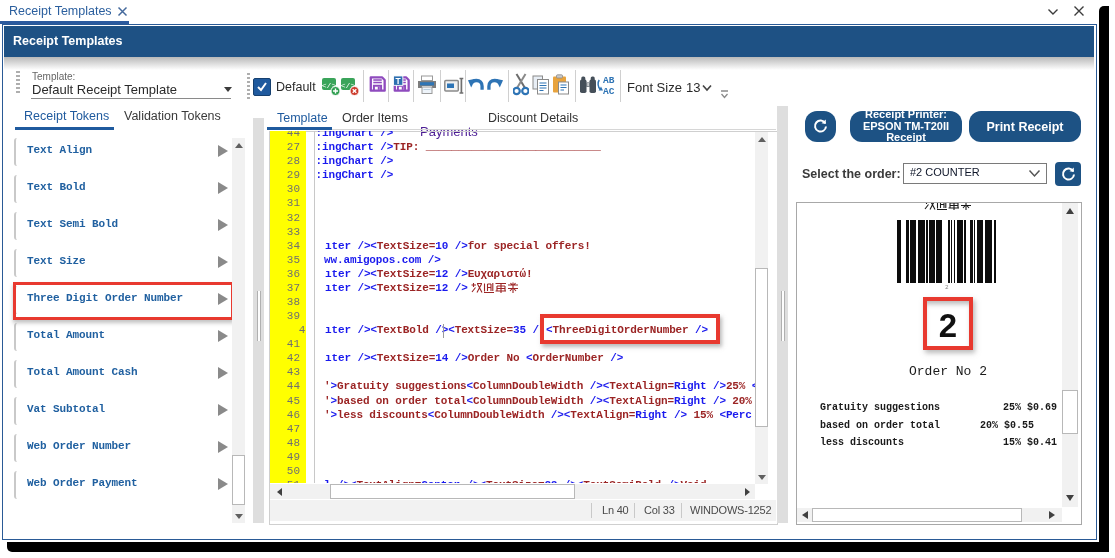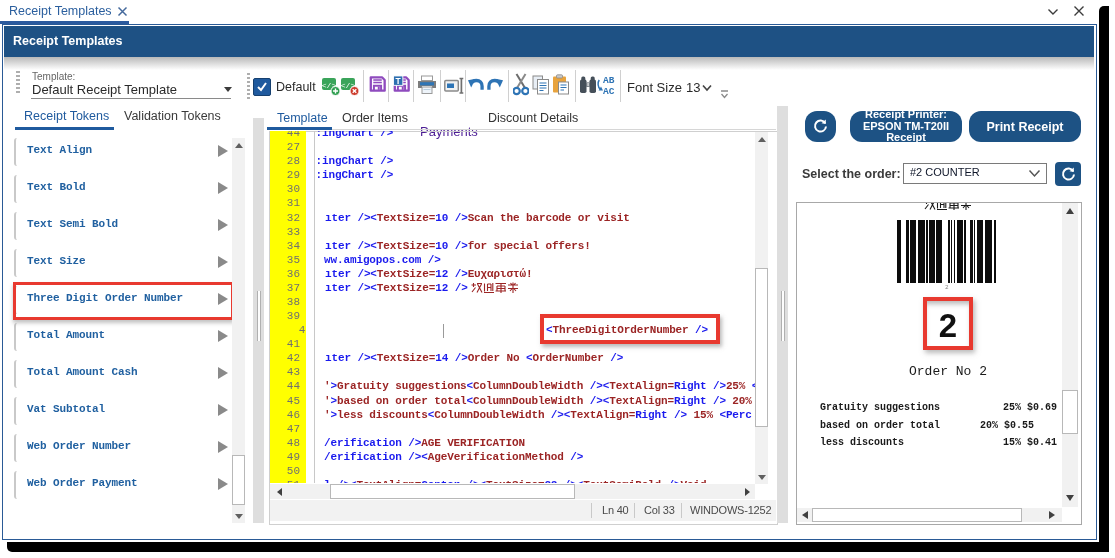--- a/index.html
+++ b/index.html
@@ -230,40 +230,39 @@
     <div class="gnum" style="left:0;top:276.6px">46</div>
     <div class="gnum" style="left:0;top:290.7px">47</div>
     <div class="gnum" style="left:0;top:304.8px">48</div>
     <div class="gnum" style="left:0;top:318.8px">49</div>
     <div class="gnum" style="left:0;top:332.9px">50</div>
     <div class="gnum" style="left:0;top:347.0px">51</div>
   </div>
 <div class="abs" style="left:314px;top:131px;width:1px;height:352px;background:#c8c8c8"></div>
 <div class="abs" style="left:316px;top:131px;width:439px;height:352px;overflow:hidden">
     <div class="codeline" style="left:-0.5px;top:-5.0px"><span class="blue">:ingChart /&gt;</span></div>
+    <div class="codeline" style="left:-0.5px;top:9.1px"><span class="blue">:ingChart /&gt;</span><span class="mar">TIP: ___________________________</span></div>
     <div class="codeline" style="left:-0.5px;top:23.2px"><span class="blue">:ingChart /&gt;</span></div>
     <div class="codeline" style="left:-0.5px;top:37.2px"><span class="blue">:ingChart /&gt;</span></div>
-    <div class="codeline" style="left:9px;top:79.5px"><span class="blue">ıter /&gt;&lt;</span><span class="mar">TextSize=</span><span class="blue b">10</span><span class="blue"> /&gt;</span><span class="mar">Scan the barcode or visit</span></div>
     <div class="codeline" style="left:9px;top:107.6px"><span class="blue">ıter /&gt;&lt;</span><span class="mar">TextSize=</span><span class="blue b">10</span><span class="blue"> /&gt;</span><span class="mar">for special offers!</span></div>
     <div class="codeline" style="left:8px;top:121.7px"><span class="blue b">ww.amigopos.com</span><span class="blue"> /&gt;</span></div>
     <div class="codeline" style="left:9px;top:135.8px"><span class="blue">ıter /&gt;&lt;</span><span class="mar">TextSize=</span><span class="blue b">12</span><span class="blue"> /&gt;</span><span class="mar">Ευχαριστώ!</span></div>
     <div class="codeline" style="left:9px;top:149.9px"><span class="blue">ıter /&gt;&lt;</span><span class="mar">TextSize=</span><span class="blue b">12</span><span class="blue"> /&gt;</span></div>
     <svg class="abs" style="left:155px;top:151.38px" width="48" height="12" viewBox="0 0 48.0 12">
       <path d="M0.5 3 H5 M2.5 1 V5 M1 10 L4.5 5.5 M6 1.5 H11 M6.5 2 L11 10.5 M10.5 2 L6 10.5" stroke="#9b2424" stroke-width="1.1" fill="none" transform="translate(0.0,0)"></path>
       <path d="M1.5 1.5 V9.5 M1 10.5 H11 M4.5 2 V9 M4.5 2 H8 M8 2 V9 M4.5 5.5 H8 M9.8 1 V9" stroke="#9b2424" stroke-width="1.1" fill="none" transform="translate(12.0,0)"></path>
       <path d="M0.5 1.5 H11 M2 4 H10 M2 4 V9 M10 4 V9 M2 6.5 H10 M6 1.5 V11 M0.5 9 H11" stroke="#9b2424" stroke-width="1.1" fill="none" transform="translate(24.0,0)"></path>
       <path d="M1 3 H11 M1 6.5 H11 M6 0.5 V11 M3 9 L5.2 6.5 M9 9 L6.8 6.5 M3.5 1 L5 2.8 M8.5 1 L7 2.8" stroke="#9b2424" stroke-width="1.1" fill="none" transform="translate(36.0,0)"></path>
     </svg>
+    <div class="codeline" style="left:9px;top:192.1px"><span class="blue">ıter /&gt;</span><span class="blue">&lt;</span><span class="mar">TextBold</span><span class="blue"> /&gt;</span><span class="blue">&lt;</span><span class="mar">TextSize=</span><span class="blue b">35</span><span class="blue"> /</span></div>
     <div class="codeline" style="left:230px;top:192.1px"><span class="blue">&lt;</span><span class="mar">ThreeDigitOrderNumber</span><span class="blue"> /&gt;</span></div>
     <div class="codeline" style="left:9px;top:220.3px"><span class="blue">ıter /&gt;&lt;</span><span class="mar">TextSize=</span><span class="blue b">14</span><span class="blue"> /&gt;</span><span class="mar">Order No </span><span class="blue">&lt;</span><span class="mar">OrderNumber</span><span class="blue"> /&gt;</span></div>
     <div class="codeline" style="left:8px;top:248.4px"><span class="mar">'</span><span class="blue">&gt;</span><span class="mar">Gratuity suggestions</span><span class="blue">&lt;</span><span class="mar">ColumnDoubleWidth</span><span class="blue"> /&gt;</span><span class="blue">&lt;</span><span class="mar">TextAlign=</span><span class="blue b">Right</span><span class="blue"> /&gt;</span><span class="mar">25% </span><span class="blue">&lt;P</span></div>
     <div class="codeline" style="left:8px;top:262.5px"><span class="mar">'</span><span class="blue">&gt;</span><span class="mar">based on order total</span><span class="blue">&lt;</span><span class="mar">ColumnDoubleWidth</span><span class="blue"> /&gt;</span><span class="blue">&lt;</span><span class="mar">TextAlign=</span><span class="blue b">Right</span><span class="blue"> /&gt;</span><span class="mar"> 20% </span></div>
     <div class="codeline" style="left:8px;top:276.6px"><span class="mar">'</span><span class="blue">&gt;</span><span class="mar">less discounts</span><span class="blue">&lt;</span><span class="mar">ColumnDoubleWidth</span><span class="blue"> /&gt;</span><span class="blue">&lt;</span><span class="mar">TextAlign=</span><span class="blue b">Right</span><span class="blue"> /&gt;</span><span class="mar"> 15% </span><span class="blue">&lt;Perc</span></div>
-    <div class="codeline" style="left:8px;top:304.8px"><span class="blue">/erification /&gt;</span><span class="mar">AGE VERIFICATION</span></div>
-    <div class="codeline" style="left:8px;top:318.8px"><span class="blue">/erification /&gt;&lt;</span><span class="mar">AgeVerificationMethod</span><span class="blue"> /&gt;</span></div>
     <div class="codeline" style="left:8px;top:347.0px"><span class="blue">l /&gt;&lt;</span><span class="mar">TextAlign=</span><span class="blue b">Center</span><span class="blue"> /&gt;&lt;</span><span class="mar">TextSize=</span><span class="blue b">22</span><span class="blue"> /&gt;&lt;</span><span class="mar">TextSemiBold</span><span class="blue"> /&gt;</span><span class="mar">Void</span></div>
   </div>
 <div class="abs" style="left:443px;top:324px;width:1px;height:14px;background:#9a9a9a"></div>
 <div class="abs" style="left:540px;top:314px;width:172px;height:22px;border:4px solid #e8392f;box-shadow:2px 3px 4px rgba(120,120,120,.5)"></div>
 <div class="sb-track" style="left:755px;top:132px;width:13px;height:352px"></div>
 <div class="sb-ar" style="left:758px;top:137px;border-left:4px solid transparent;border-right:4px solid transparent;border-bottom:5px solid #606060"></div>
 <div class="sb-ar" style="left:758px;top:475px;border-left:4px solid transparent;border-right:4px solid transparent;border-top:5px solid #606060"></div>
 <div class="sb-thumb" style="left:755px;top:268px;width:11px;height:157px"></div>
 <div class="sb-track" style="left:270px;top:484px;width:485px;height:15px"></div>
 <div class="sb-ar" style="left:277px;top:488px;border-top:4px solid transparent;border-bottom:4px solid transparent;border-right:5px solid #404040"></div>

